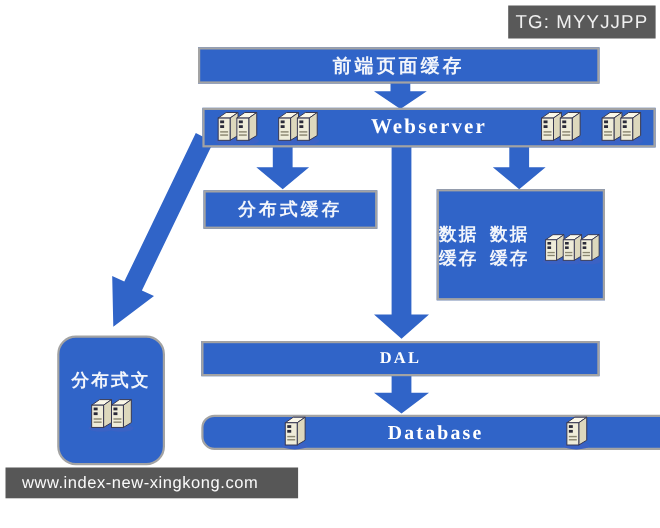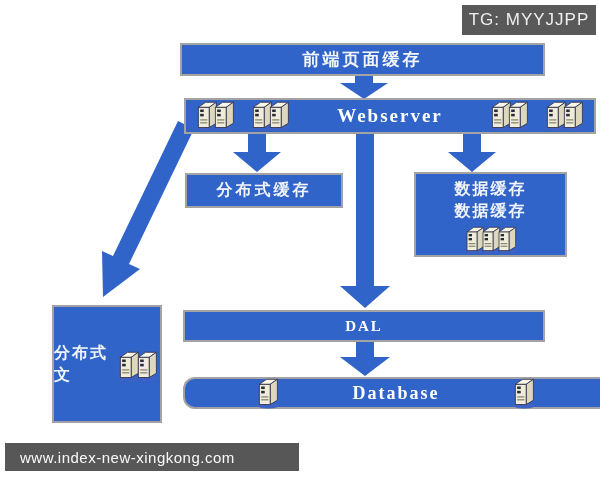--- a/index.html
+++ b/index.html
@@ -15,35 +15,35 @@
   }
   .cn{font-weight:bold;letter-spacing:3px;font-size:17px;color:#f2f5fb;}
   .en{font-family:"Liberation Serif","DejaVu Serif",serif;font-weight:bold;
       letter-spacing:2px;font-size:19px;color:#ffffff;}
   .front-box{left:180px;top:43px;width:365px;height:33px;}
   .webserver-bar{left:184px;top:98px;width:412px;height:36px;justify-content:space-between;padding:0 8px;}
   .grp{display:flex;align-items:center;gap:12px;}
   .pair{display:flex;align-items:center;}
   .pair .srv + .srv{margin-left:-9px;}
   .fragment-box{left:185px;top:173px;width:158px;height:35px;}
-  .datacache-box{left:414px;top:172px;width:153px;height:85px;flex-direction:column;justify-content:center;padding-top:4px;}
+  .datacache-box{left:397px;top:172px;width:153px;height:101px;flex-direction:row;justify-content:center;padding-top:4px;}
   .datacache-box .cn{font-size:16px;line-height:22px;letter-spacing:2px;}
-  .dfs-box{left:52px;top:305px;width:110px;height:118px;flex-direction:row;justify-content:center;}
+  .dfs-box{left:52px;top:305px;width:98px;height:118px;flex-direction:column;justify-content:center;border-radius:17px;}
   .dfs-box .cn{font-size:16px;line-height:22px;letter-spacing:2px;}
   .dal-bar{left:183px;top:310px;width:362px;height:32px;}
   .db-bar{left:183px;top:377px;width:434px;height:32px;justify-content:space-between;padding:0 78px 0 70px;border-radius:12px;}
   .iconsrow{display:flex;align-items:flex-end;margin-top:3px;}
   .iconsrow .srv + .srv{margin-left:-8px;}
   .badge{
     position:absolute;left:462px;top:5px;width:134px;height:30px;background:#595959;
     color:#f0f0f0;font-size:17px;display:flex;align-items:center;justify-content:center;
     letter-spacing:1px;
   }
   .watermark{
-    position:absolute;left:5px;top:443px;width:294px;height:28px;background:#575757;
+    position:absolute;left:5px;top:425px;width:266px;height:28px;background:#575757;
     color:#fafafa;font-size:15px;display:flex;align-items:center;padding-left:15px;
     box-sizing:border-box;letter-spacing:0.5px;
   }
   .srv{display:block;}
   .hiddendefs{position:absolute;width:0;height:0;overflow:hidden;}
 </style>
 </head>
 <body>
 
 <div class="canvas">

